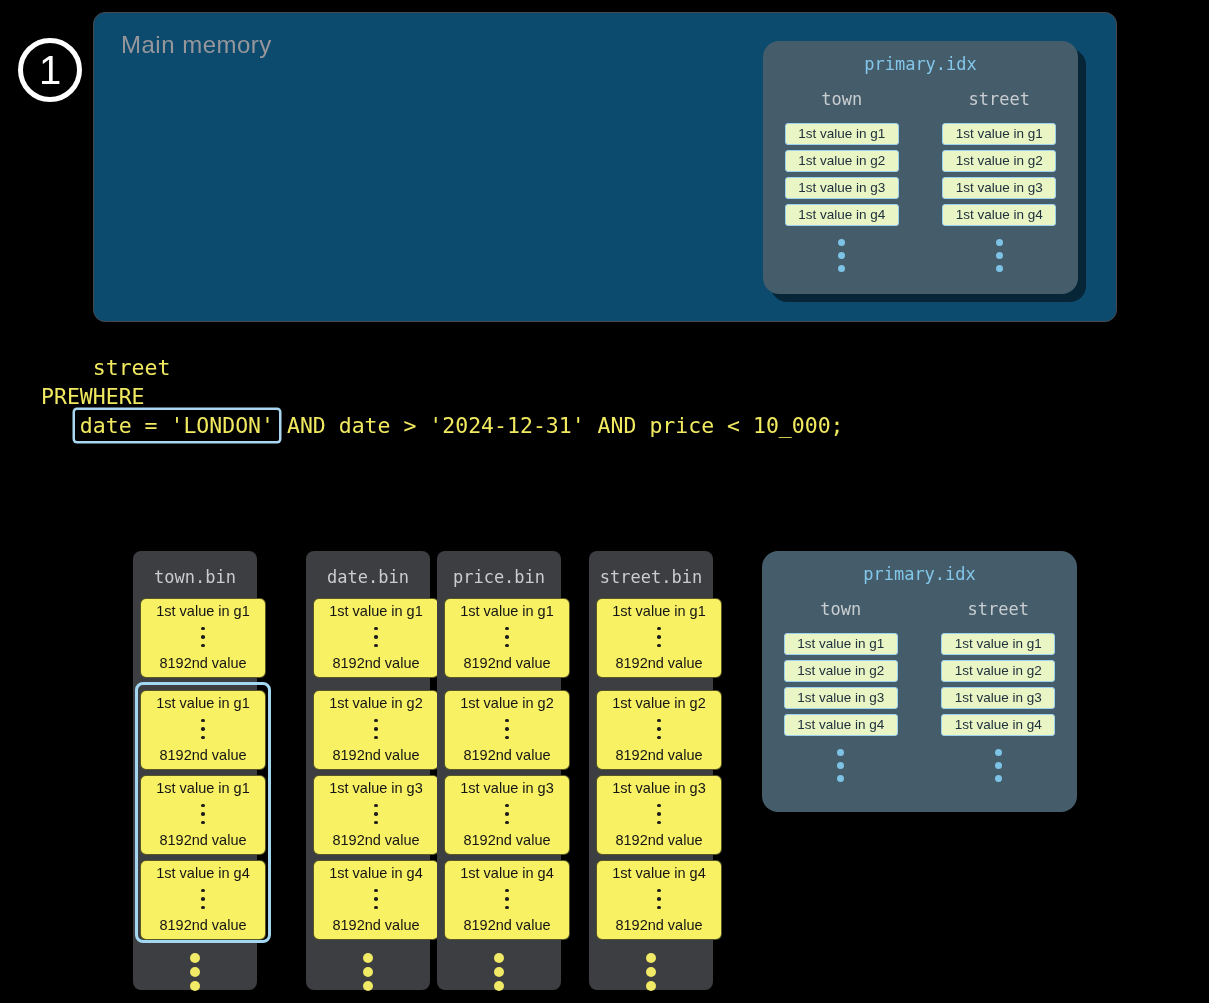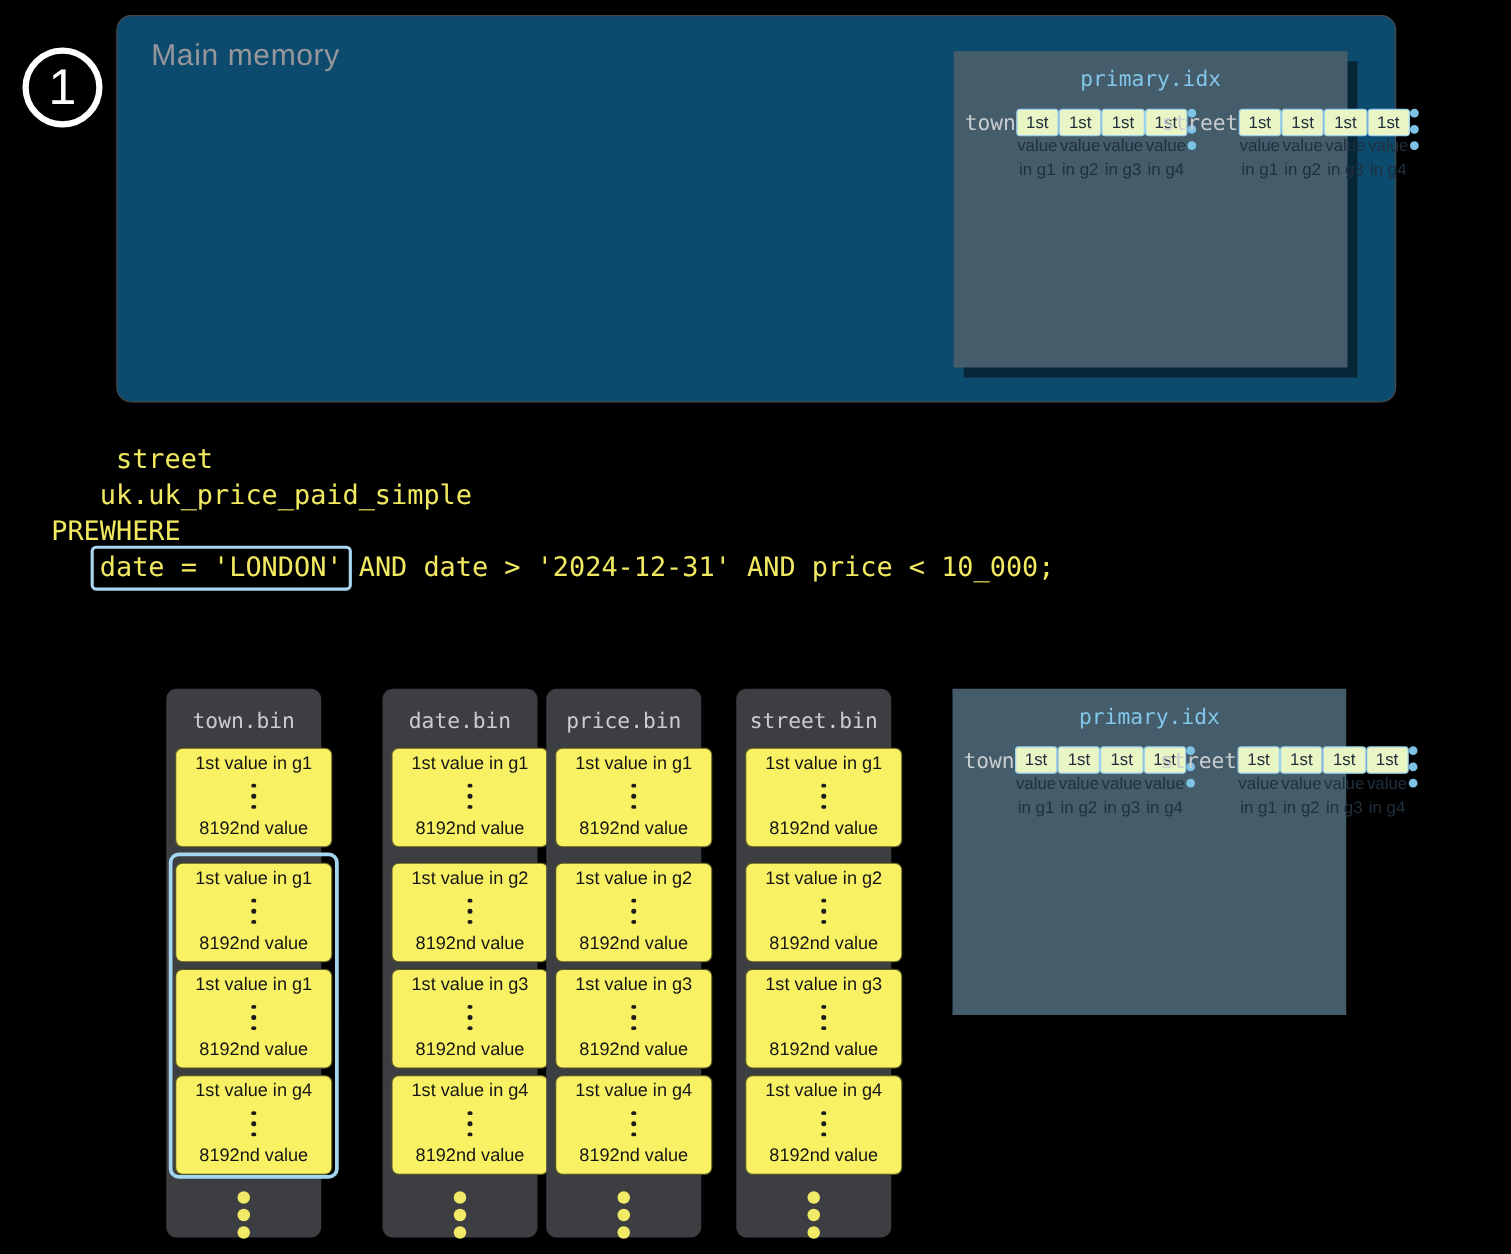--- a/index.html
+++ b/index.html
@@ -10,28 +10,28 @@
   .badge{position:absolute;left:18px;top:38px;width:54px;height:54px;border:5px solid #fff;
          border-radius:50%;display:flex;align-items:center;justify-content:center;
          color:#fff;font-size:40px;font-weight:400;}
 
   
   .main-memory{position:absolute;left:93px;top:12px;width:1024px;height:310px;
                background:#0c4a6e;border:1px solid #47484c;border-radius:12px;box-sizing:border-box;}
   .mm-title{position:absolute;left:27px;top:18px;font-size:24px;color:#97979b;letter-spacing:.5px;}
 
   
-  .idx-panel{position:absolute;width:315px;background:#455d6b;border-radius:0;
+  .idx-panel{position:absolute;width:315px;background:#455d6b;border-radius:16px;
              box-shadow:8px 8px 0 rgba(0,0,0,.5);box-sizing:border-box;}
   .idx-top{left:669px;top:28px;height:253px;}
   .idx-bottom{left:762px;top:551px;height:261px;}
   .idx-title{text-align:center;margin-top:13px;font-family:"DejaVu Sans Mono",monospace;
              font-size:17px;color:#83c6e9;}
   .idx-cols{display:flex;justify-content:space-around;margin-top:2px;}
-  .idx-col{width:140px;display:flex;flex-direction:row;align-items:center;}
+  .idx-col{width:140px;display:flex;flex-direction:column;align-items:center;}
   .idx-col-h{font-family:"DejaVu Sans Mono",monospace;font-size:17px;color:#c9cdd0;margin:13px 0 11px;}
   .idx-cell{width:114px;height:22px;box-sizing:border-box;background:#e9f5c5;
             border:1.5px solid #9dd2ee;border-radius:3px;color:#20303c;font-size:13.5px;
             line-height:19px;text-align:center;margin:2.5px 0;}
   .idx-dots{margin-top:11px;display:flex;flex-direction:column;align-items:center;gap:6px;}
   .dot{border-radius:50%;display:block;}
   .idx-dot{width:7px;height:7px;background:#7cc3e6;}
 
   
   .sql{position:absolute;left:41px;top:353px;font-family:"DejaVu Sans Mono",monospace;
@@ -98,21 +98,20 @@
               <span class="dot idx-dot"></span>
               <span class="dot idx-dot"></span>
             </div>
           </div>
         </div>
       </div>
   </div>
 
   <div class="sql">
     <div class="sql-line">    street</div>
-    <div class="sql-line">   uk.uk_price_paid_simple</div>
     <div class="sql-line">PREWHERE</div>
     <div class="sql-line"><span>   </span><span class="hl">date = 'LONDON'</span><span> AND date &gt; '2024-12-31' AND price &lt; 10_000;</span></div>
   </div>
 
   <div>
       <div class="bin-col">
         <div class="bin-h">town.bin</div>
         <div class="gr g0">
           <div class="gr-top">1st value in g1</div>
           <div class="gr-dots">

